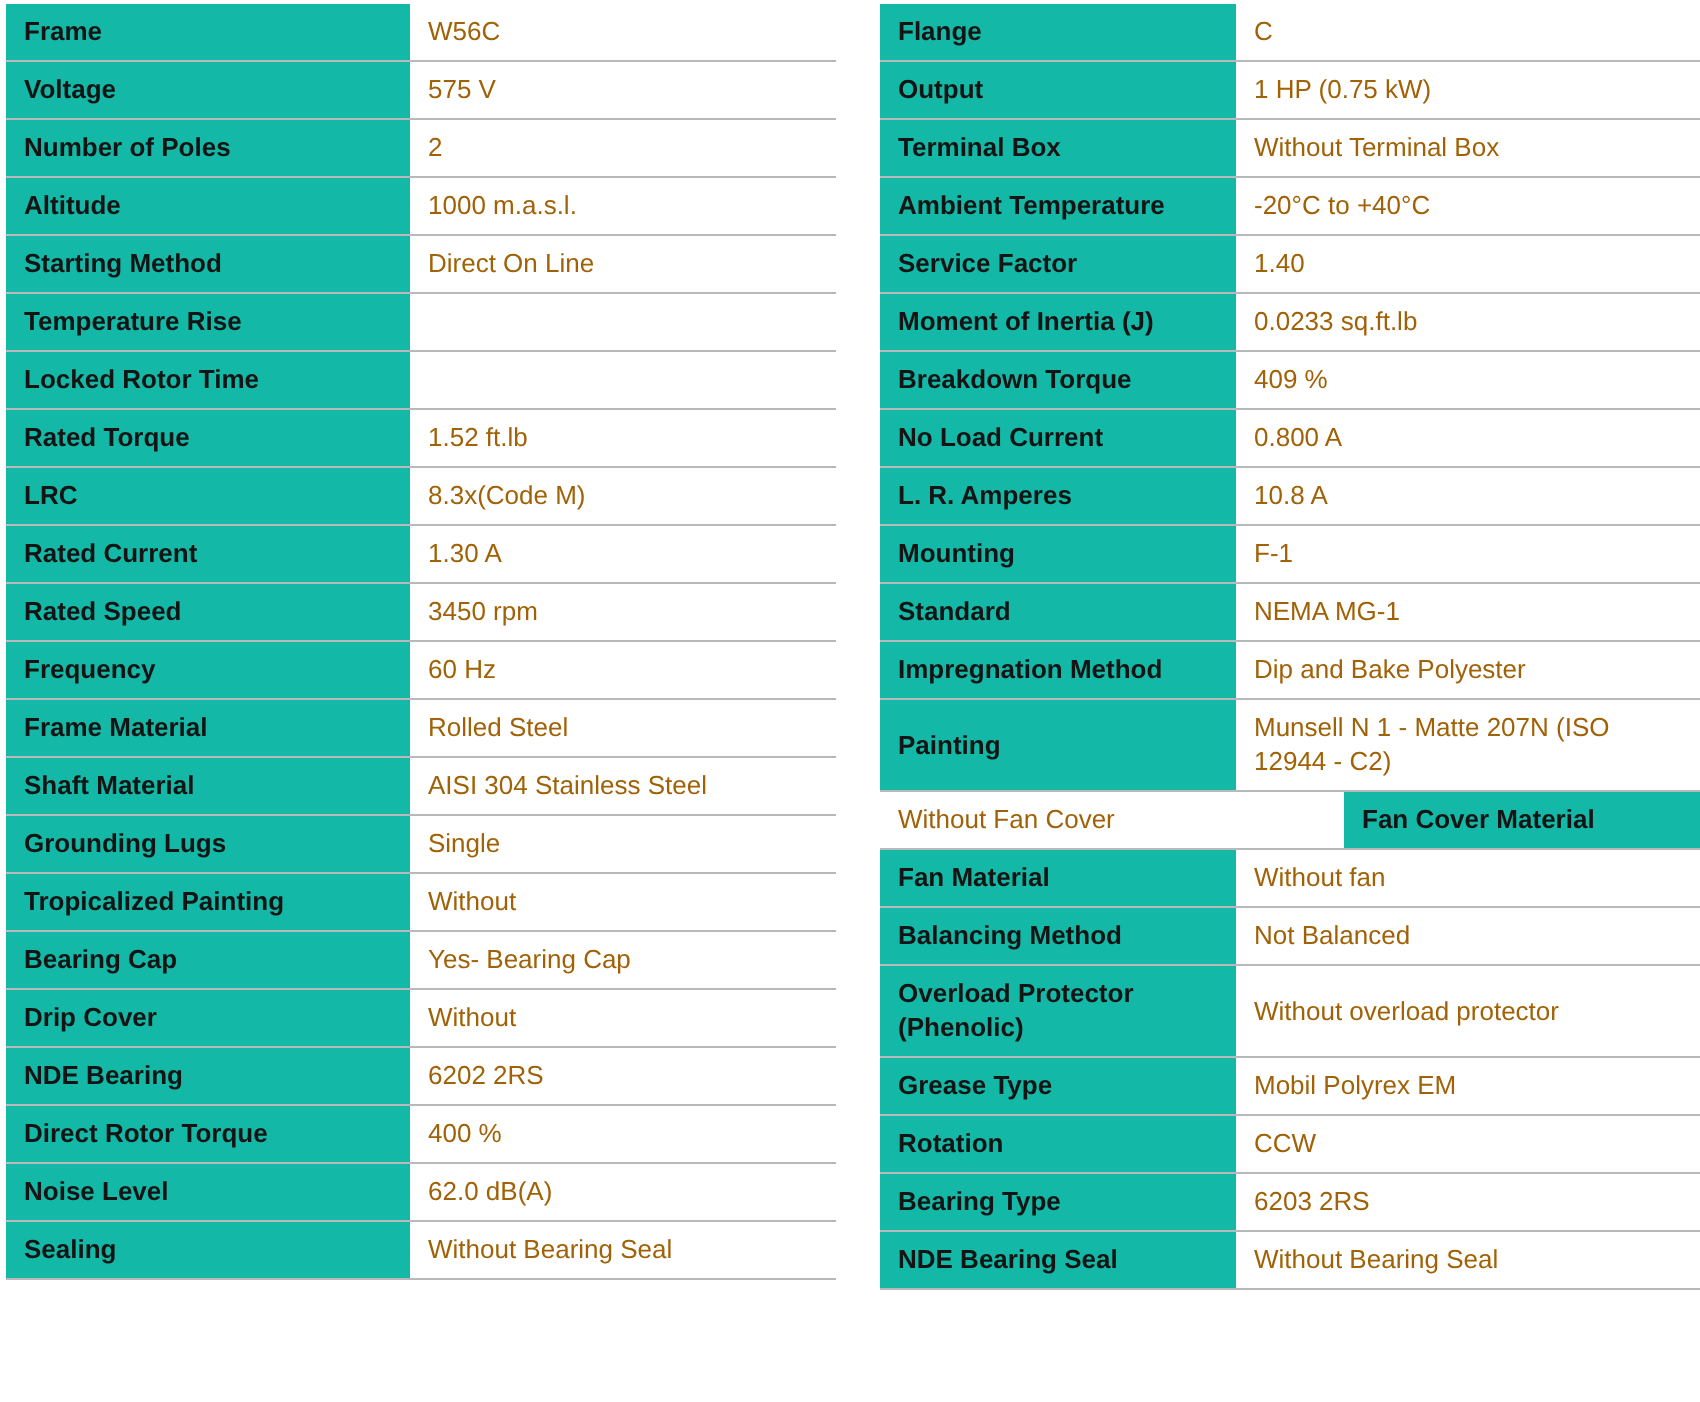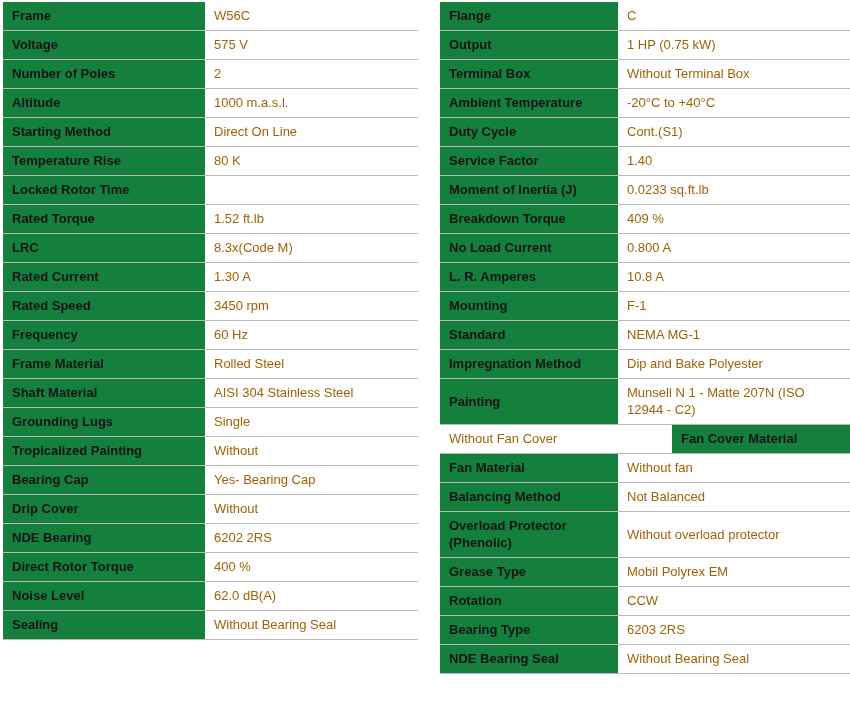--- a/index.html
+++ b/index.html
@@ -33,21 +33,21 @@
   }
   .cell {
     display: flex;
     align-items: center;
     box-sizing: border-box;
     font-size: 13px;
     line-height: 17px;
     padding: 5px 10px 6px 9px;
   }
   .cell.label {
-    background: #15803d;
+    background: #14b8a6;
     font-weight: bold;
     color: #141414;
     flex: 0 0 auto;
   }
   .t0 .cell.label { width: 202px; }
   .t1 .cell.label { width: 178px; }
   .cell.value {
     color: #a16207;
     flex: 1 1 auto;
     min-width: 0;
@@ -74,21 +74,20 @@
         <div class="row">
           <div class="cell label">Altitude</div>
           <div class="cell value">1000 m.a.s.l.</div>
         </div>
         <div class="row">
           <div class="cell label">Starting Method</div>
           <div class="cell value">Direct On Line</div>
         </div>
         <div class="row">
           <div class="cell label">Temperature Rise</div>
-          <div class="cell value">80 K</div>
         </div>
         <div class="row">
           <div class="cell label">Locked Rotor Time</div>
         </div>
         <div class="row">
           <div class="cell label">Rated Torque</div>
           <div class="cell value">1.52 ft.lb</div>
         </div>
         <div class="row">
           <div class="cell label">LRC</div>
@@ -156,24 +155,20 @@
           <div class="cell label">Output</div>
           <div class="cell value">1 HP (0.75 kW)</div>
         </div>
         <div class="row">
           <div class="cell label">Terminal Box</div>
           <div class="cell value">Without Terminal Box</div>
         </div>
         <div class="row">
           <div class="cell label">Ambient Temperature</div>
           <div class="cell value">-20°C to +40°C</div>
-        </div>
-        <div class="row">
-          <div class="cell label">Duty Cycle</div>
-          <div class="cell value">Cont.(S1)</div>
         </div>
         <div class="row">
           <div class="cell label">Service Factor</div>
           <div class="cell value">1.40</div>
         </div>
         <div class="row">
           <div class="cell label">Moment of Inertia (J)</div>
           <div class="cell value">0.0233 sq.ft.lb</div>
         </div>
         <div class="row">

